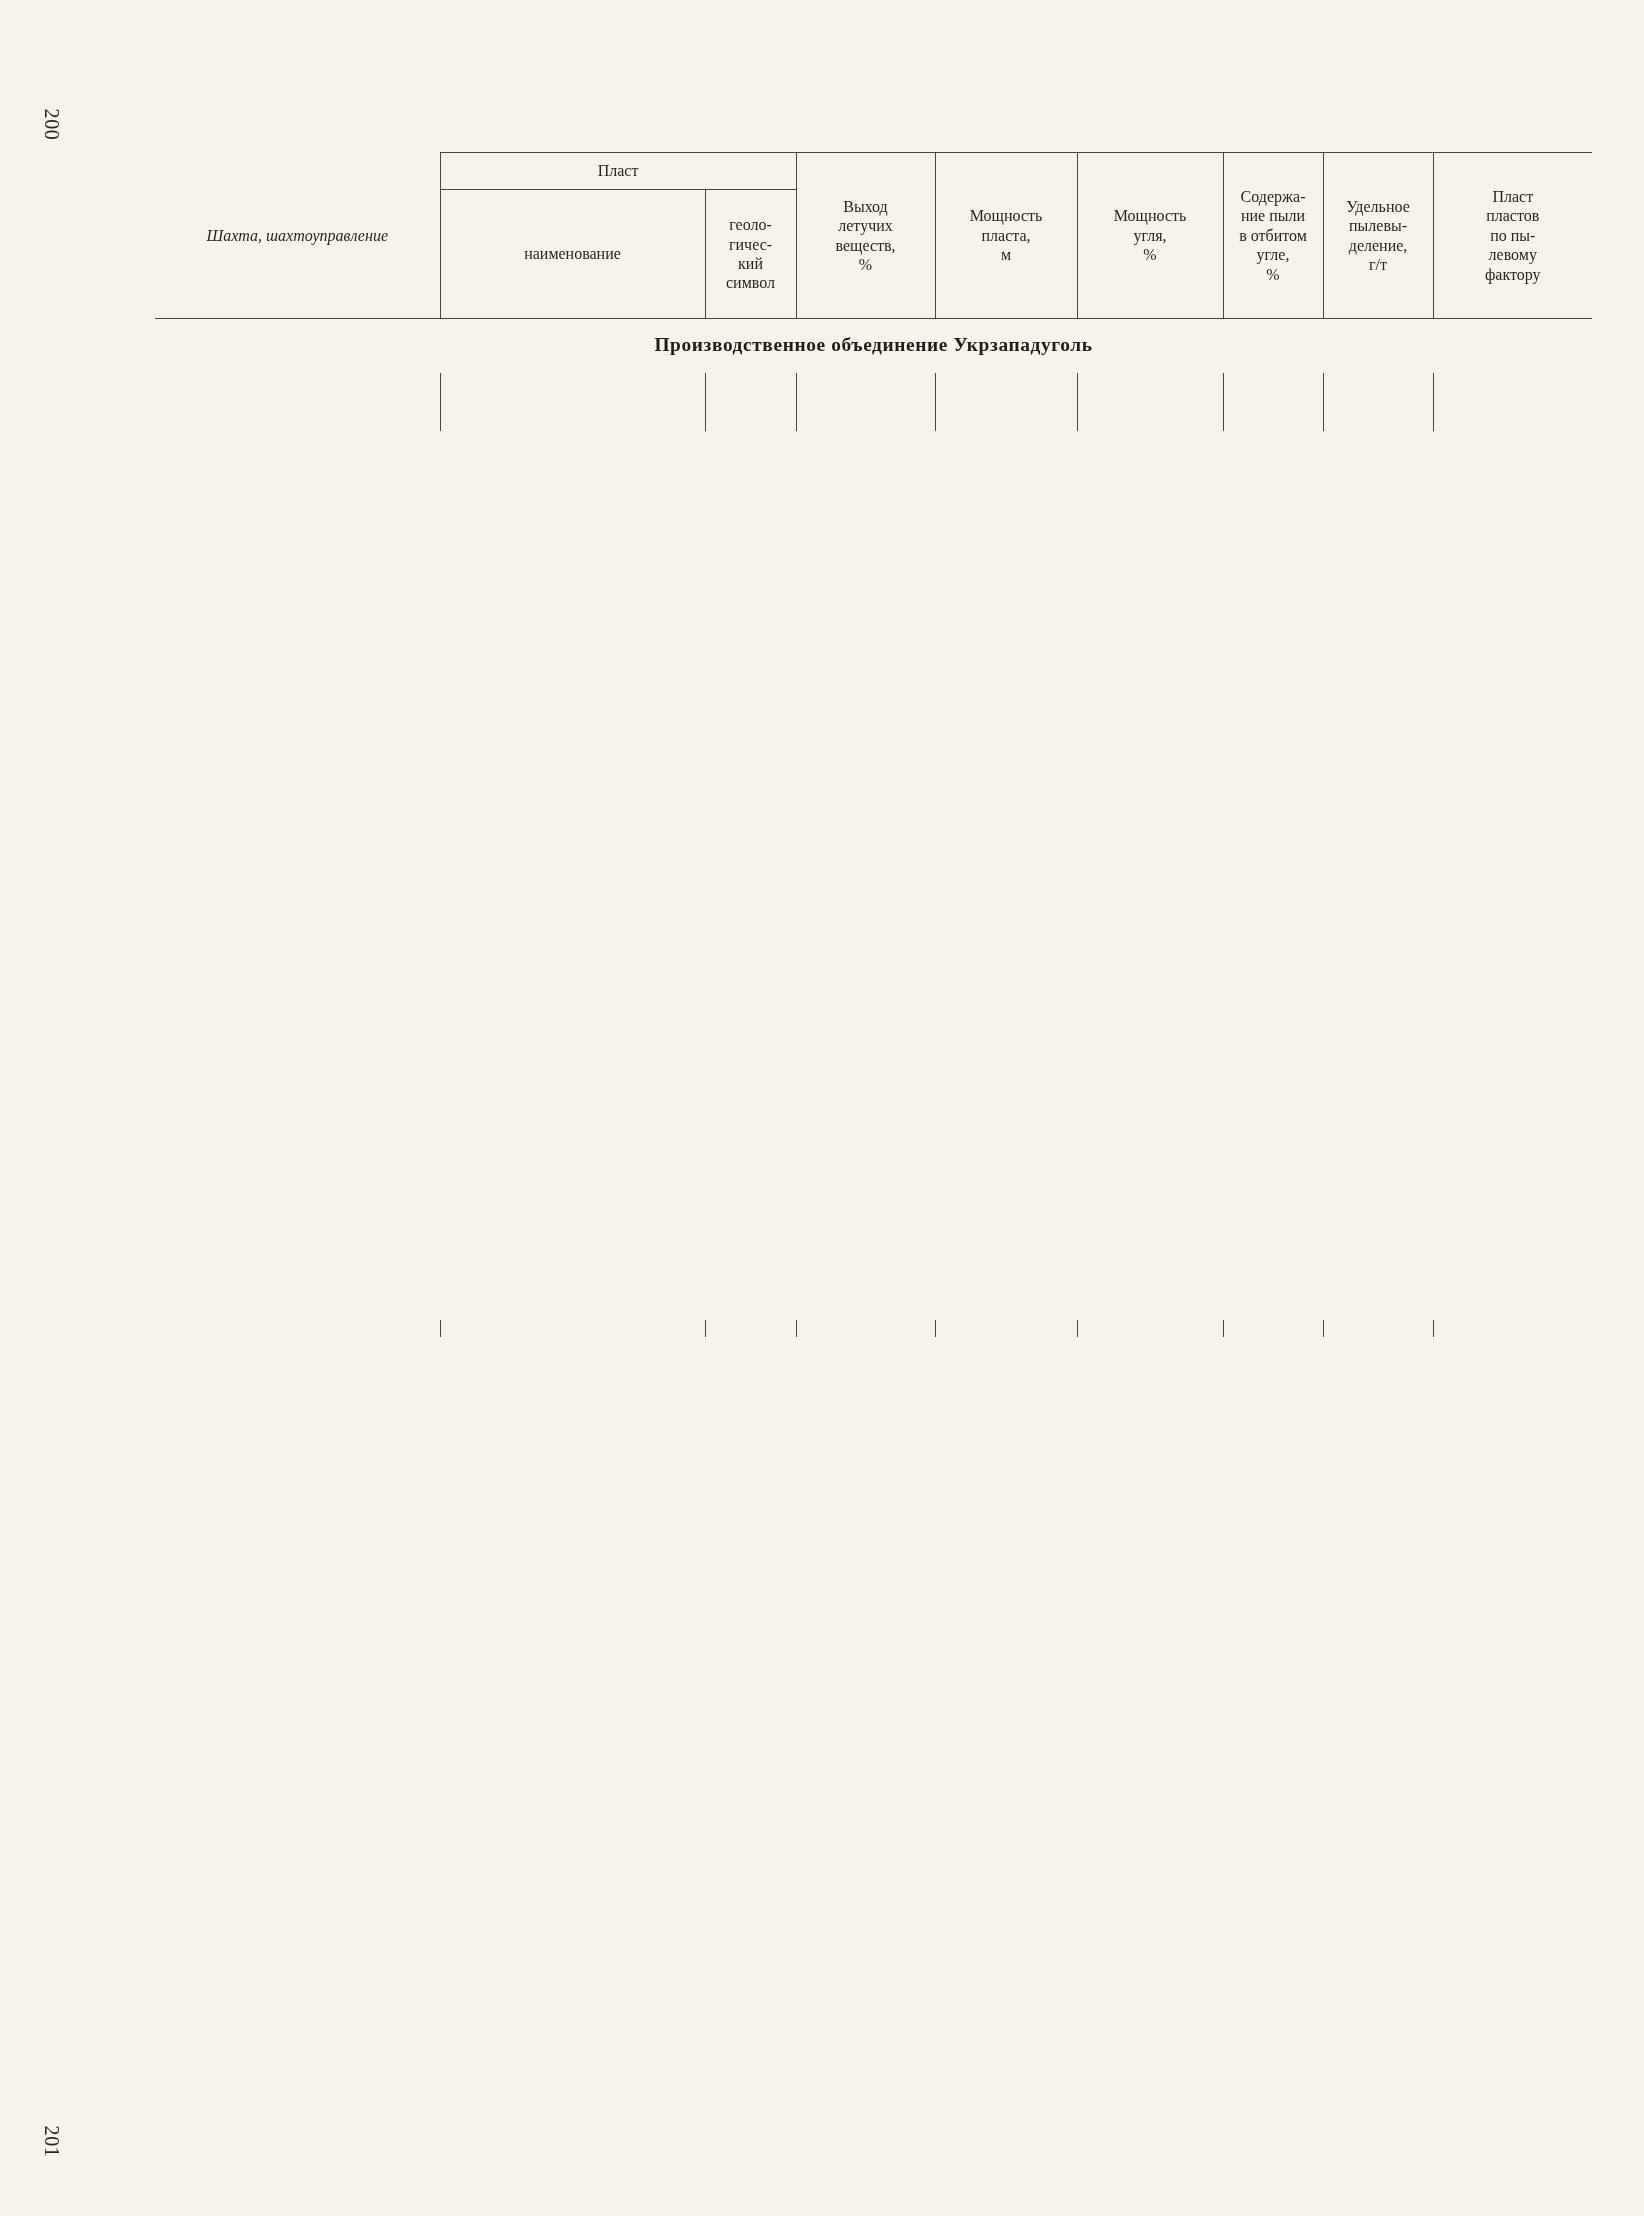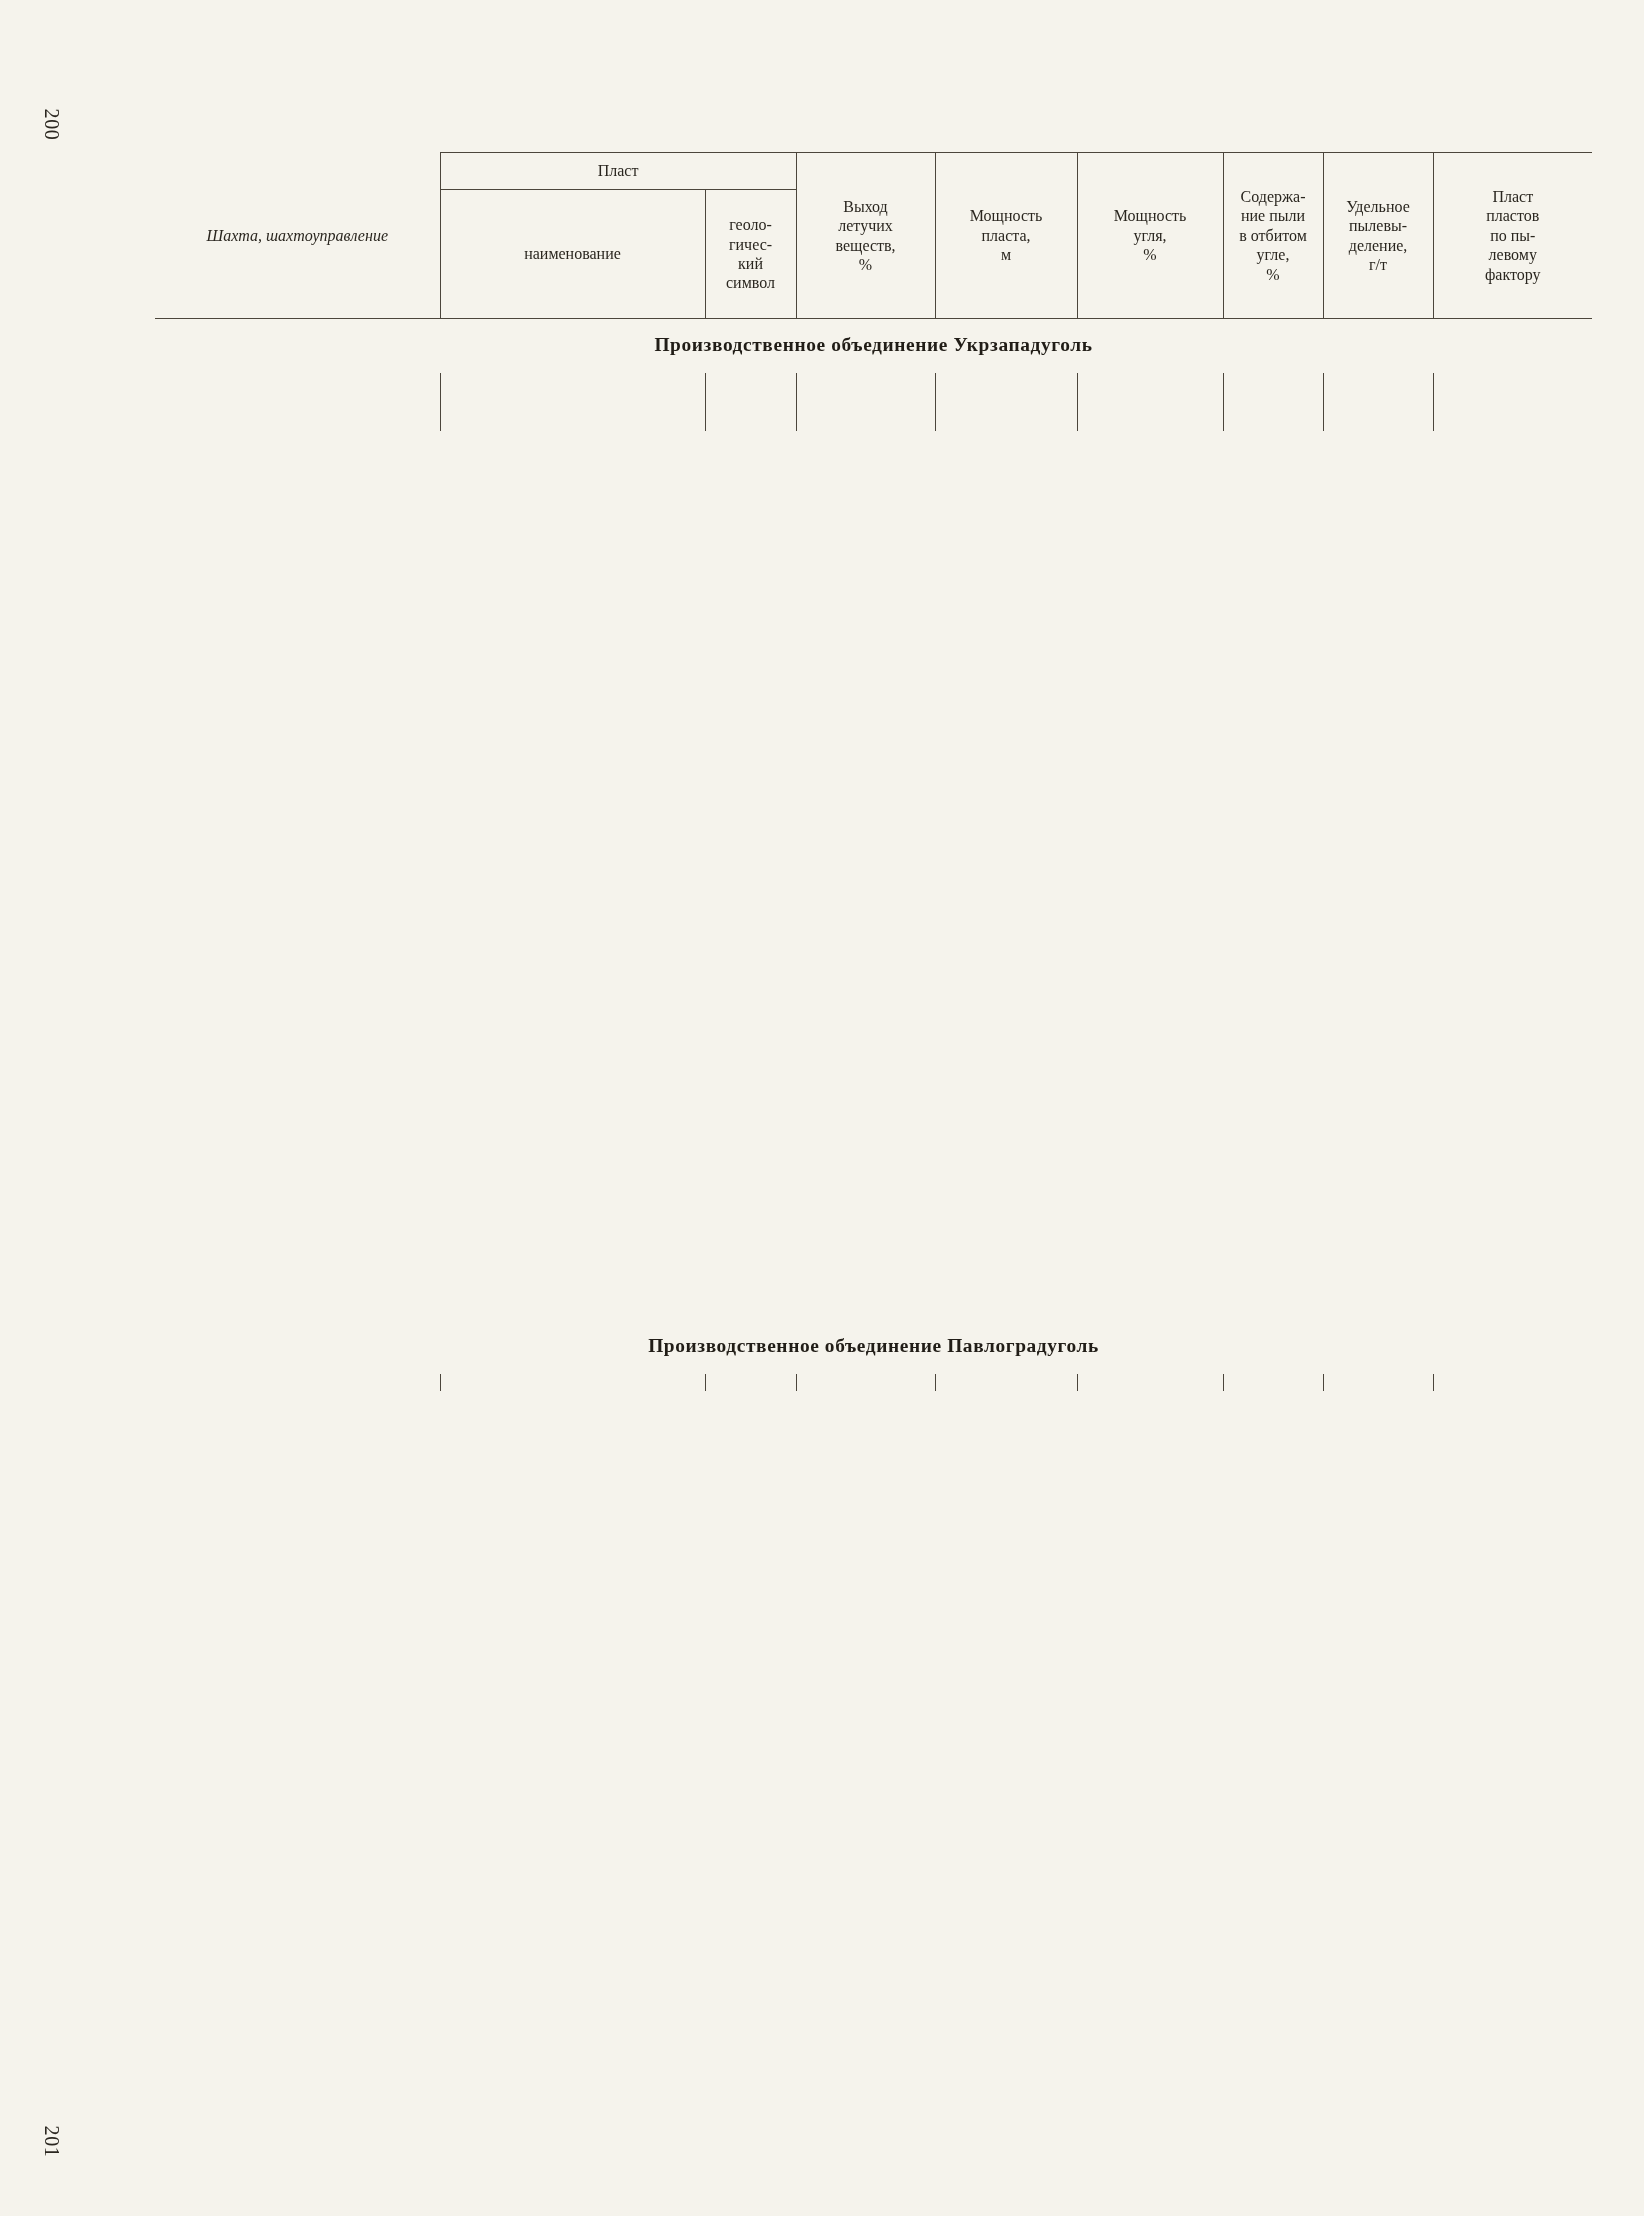--- a/index.html
+++ b/index.html
@@ -570,23 +570,20 @@
           <td class="vl"></td>
           <td class="vl"></td>
           <td class="vl"></td>
           <td class="vl"></td>
           <td class="vl"></td>
           <td class="vl"></td>
           <td class="vl"></td>
           <td class="vl"></td>
         </tr>
         <tr>
-          <td colspan="9" class="sec">Производственное объединение Павлоградуголь</td>
-        </tr>
-        <tr>
           <td class="mn"></td>
           <td class="vl"></td>
           <td class="vl"></td>
           <td class="vl"></td>
           <td class="vl"></td>
           <td class="vl"></td>
           <td class="vl"></td>
           <td class="vl"></td>
           <td class="vl"></td>
         </tr>

